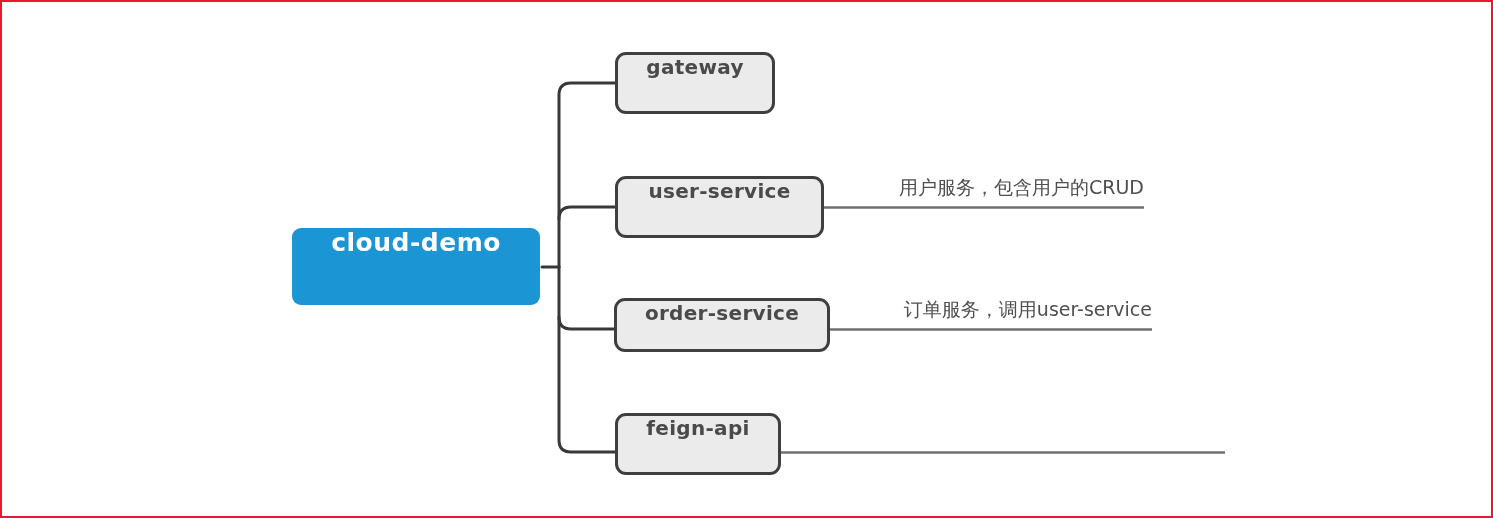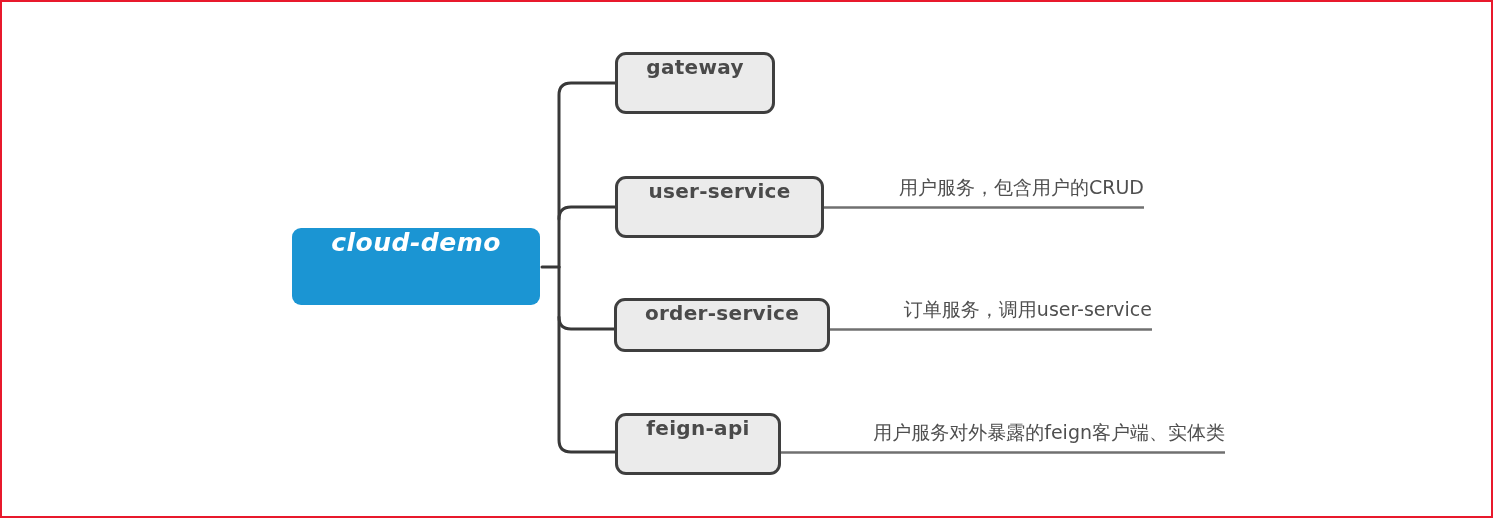--- a/index.html
+++ b/index.html
@@ -19,21 +19,21 @@
     position:absolute;
     display:flex;align-items:flex-start;justify-content:center;
     box-sizing:border-box;
     white-space:nowrap;
   }
   .node-root{
     left:290px;top:226px;width:248px;height:77px;
     background:var(--root-fill,#1B95D3);
     color:var(--root-text,#fff);
     border-radius:9px;
-    font-size:25px;font-weight:bold;letter-spacing:.5px;font-style:italic;
+    font-size:25px;font-weight:bold;letter-spacing:.5px;
   }
   .node-child{
     background:var(--node-fill,#EBEBEB);
     border:3px solid var(--node-border,#3F3F3F);
     border-radius:11px;
     color:var(--node-text,#4A4A4A);
     font-size:20px;font-weight:600;letter-spacing:.3px;
   }
   .node-gateway{left:613px;top:50px;width:160px;height:62px;}
   .node-user{left:613px;top:174px;width:209px;height:62px;}
@@ -86,15 +86,14 @@
   <div class="node node-child node-order">
     <span>order-service</span>
   </div>
 
   <div class="node node-child node-feign">
     <span>feign-api</span>
   </div>
 
   <div class="note note-user">用户服务，包含用户的CRUD</div>
   <div class="note note-order">订单服务，调用user-service</div>
-  <div class="note note-feign">用户服务对外暴露的feign客户端、实体类</div>
 
 </div>
 
 </body></html>

